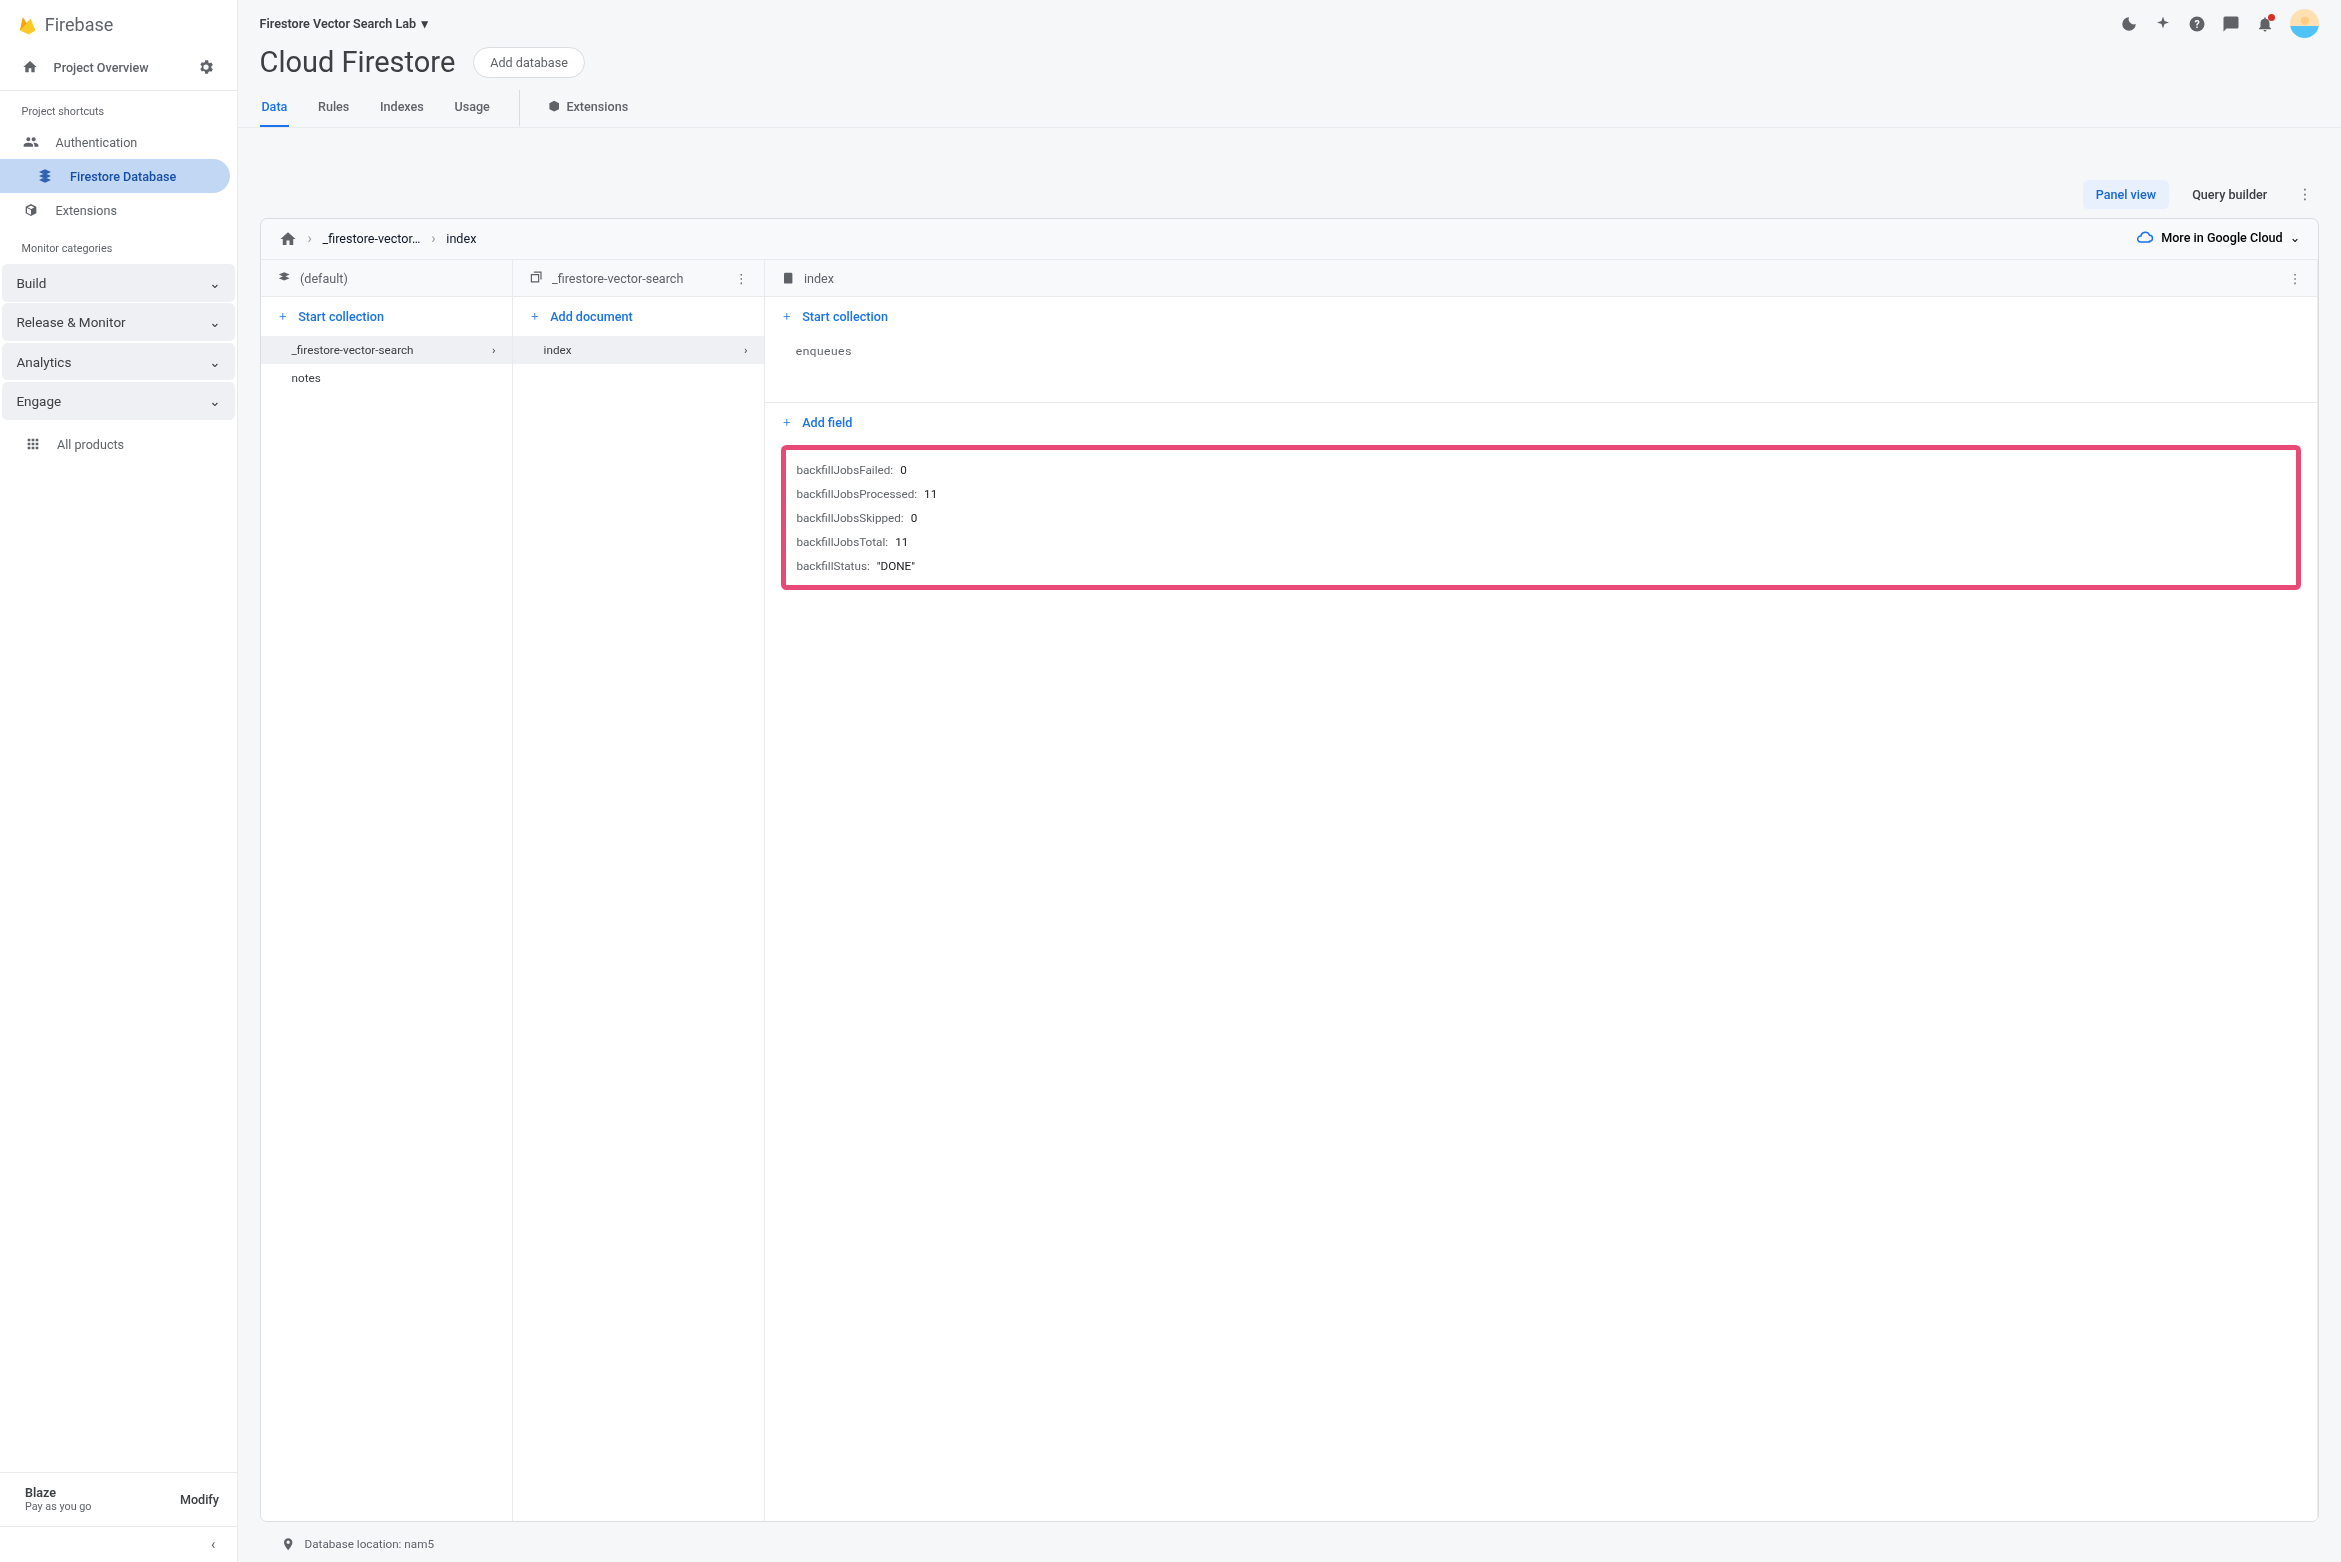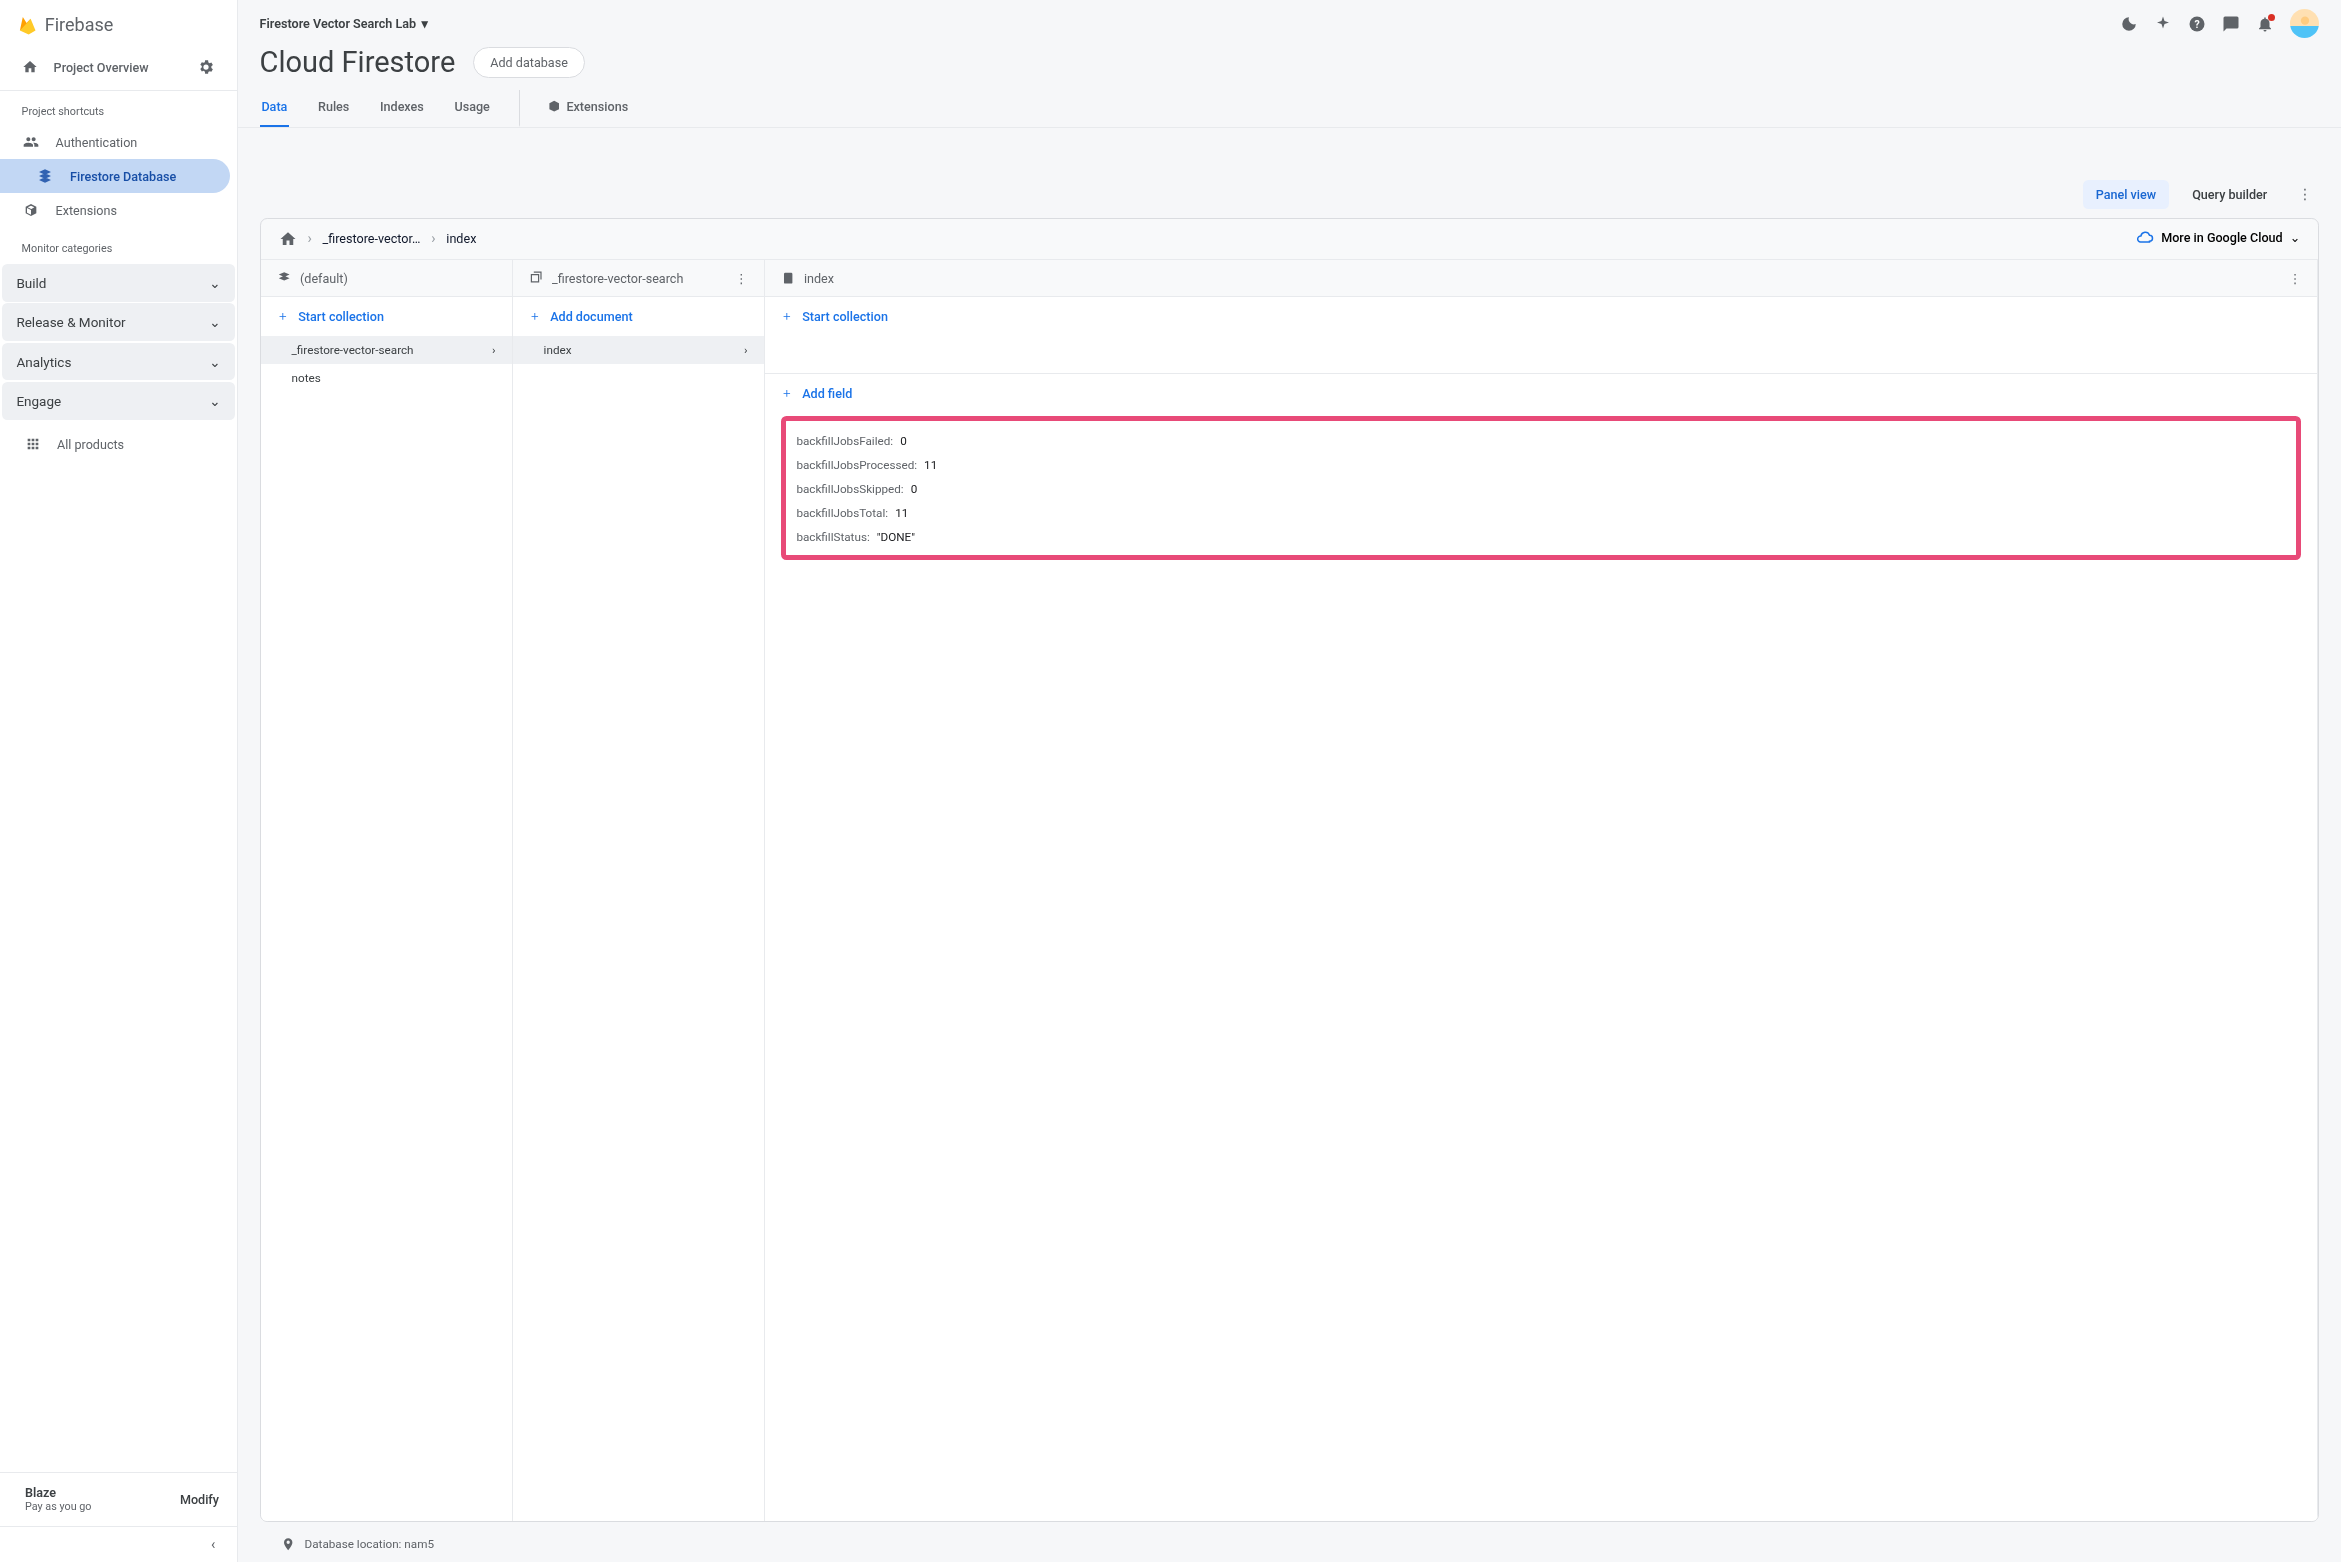--- a/index.html
+++ b/index.html
@@ -325,20 +325,21 @@
                 </span>
               <span>index</span>
               <span class="sp">
                   <span style="cursor:pointer">⋮</span>
                 </span>
             </div>
             <div class="action-row">
               <span>＋</span>
               <span>Start collection</span>
             </div>
+            <div class="sub-item">enqueues</div>
             <div style="height:38px;border-bottom:0.9px solid #e8eaed"></div>
             <div class="action-row">
               <span>＋</span>
               <span>Add field</span>
             </div>
             <div class="fields-box" id="fields-box">
                 <div class="field-line"><span class="field-key">backfillJobsFailed:</span> <span class="field-val">0</span></div>
                 <div class="field-line"><span class="field-key">backfillJobsProcessed:</span> <span class="field-val">11</span></div>
                 <div class="field-line"><span class="field-key">backfillJobsSkipped:</span> <span class="field-val">0</span></div>
                 <div class="field-line"><span class="field-key">backfillJobsTotal:</span> <span class="field-val">11</span></div>

